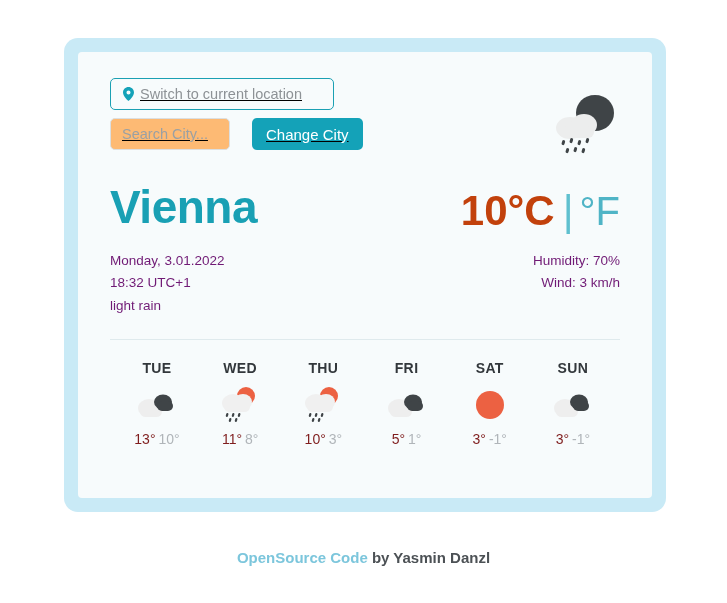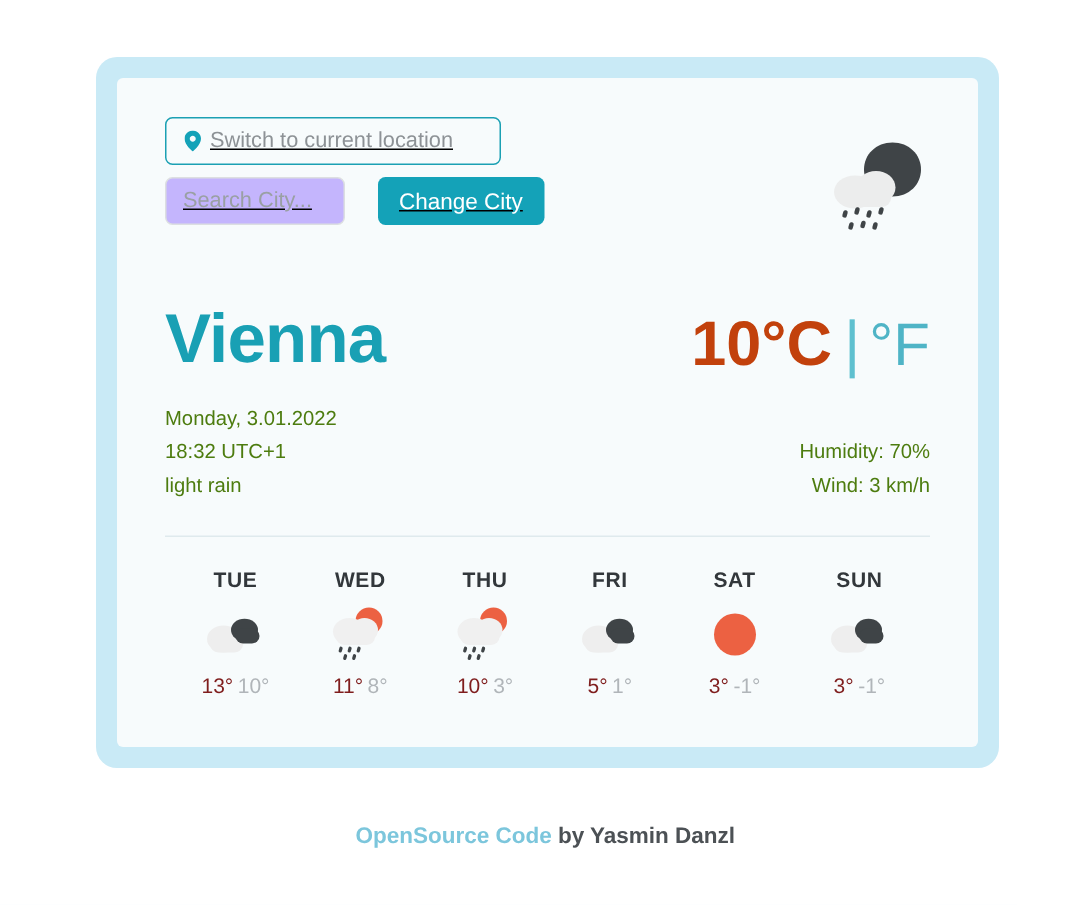--- a/index.html
+++ b/index.html
@@ -78,21 +78,21 @@
     align-items: center;
     margin-top: 8px;
     gap: 4px;
   }
   .search-input {
     width: 120px;
     height: 32px;
     padding: 0 11px;
     border: 1px solid #dcdfe1;
     border-radius: 5px;
-    background: #c4b5fd;
+    background: #fdba74;
     font-size: 14.5px;
     color: #55595d;
     font-family: "Liberation Sans", sans-serif;
     outline: none;
   }
   .search-input::placeholder { color: #9aa0a4; }
 
   .change-city-button {
     height: 32px;
     padding: 0 14px;
@@ -114,21 +114,21 @@
     top: 40px;
     width: 74px;
     height: 66px;
   }
 
   
   .main-row {
     display: flex;
     justify-content: space-between;
     align-items: flex-start;
-    margin-top: 52px;
+    margin-top: 34px;
   }
 
   .city-name {
     font-size: 46px;
     font-weight: bold;
     color: #19a0b4;
     letter-spacing: -0.5px;
     line-height: 1;
     margin: 0;
   }
@@ -154,24 +154,24 @@
     font-size: 40px;
     color: #4fb4c6;
     font-weight: 400;
     cursor: pointer;
     text-decoration: none;
   }
 
   .meta-row {
     display: flex;
     justify-content: space-between;
-    align-items: flex-end;
+    align-items: flex-start;
     margin-top: 18px;
     font-size: 13.5px;
-    color: #4d7c0f;
+    color: #701a75;
     line-height: 1.65;
   }
   .meta-left div, .meta-right div { white-space: nowrap; }
   .meta-right { text-align: right; }
 
   
   .divider {
     border: none;
     border-top: 1px solid #dfeaed;
     margin: 22px 0 0 0;

